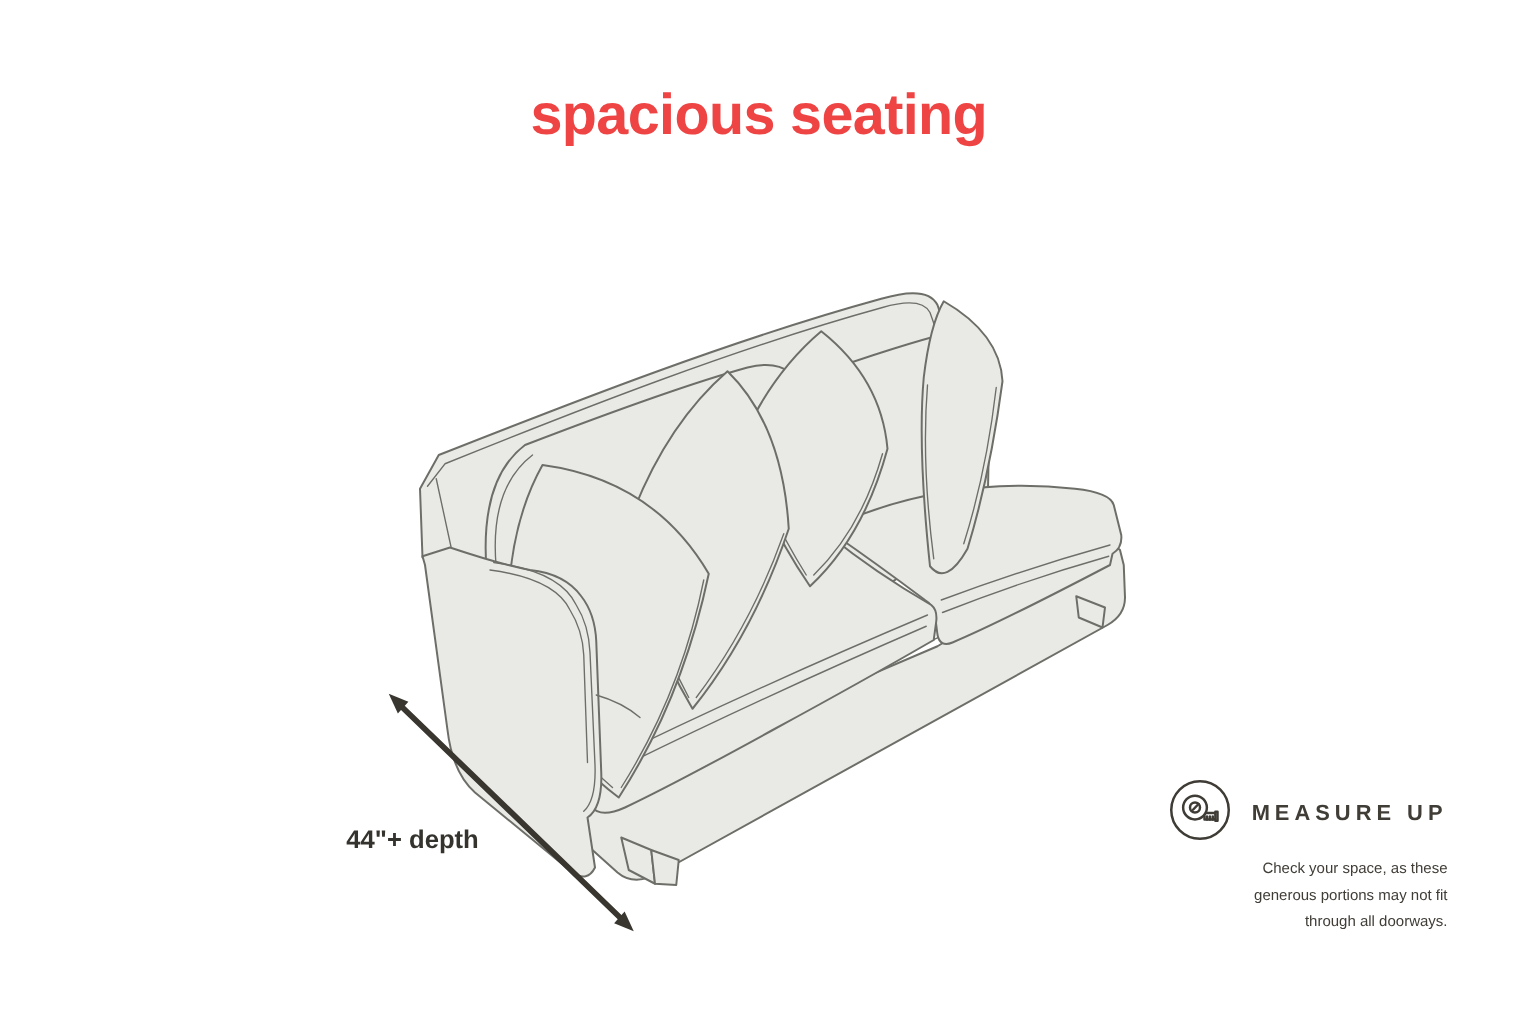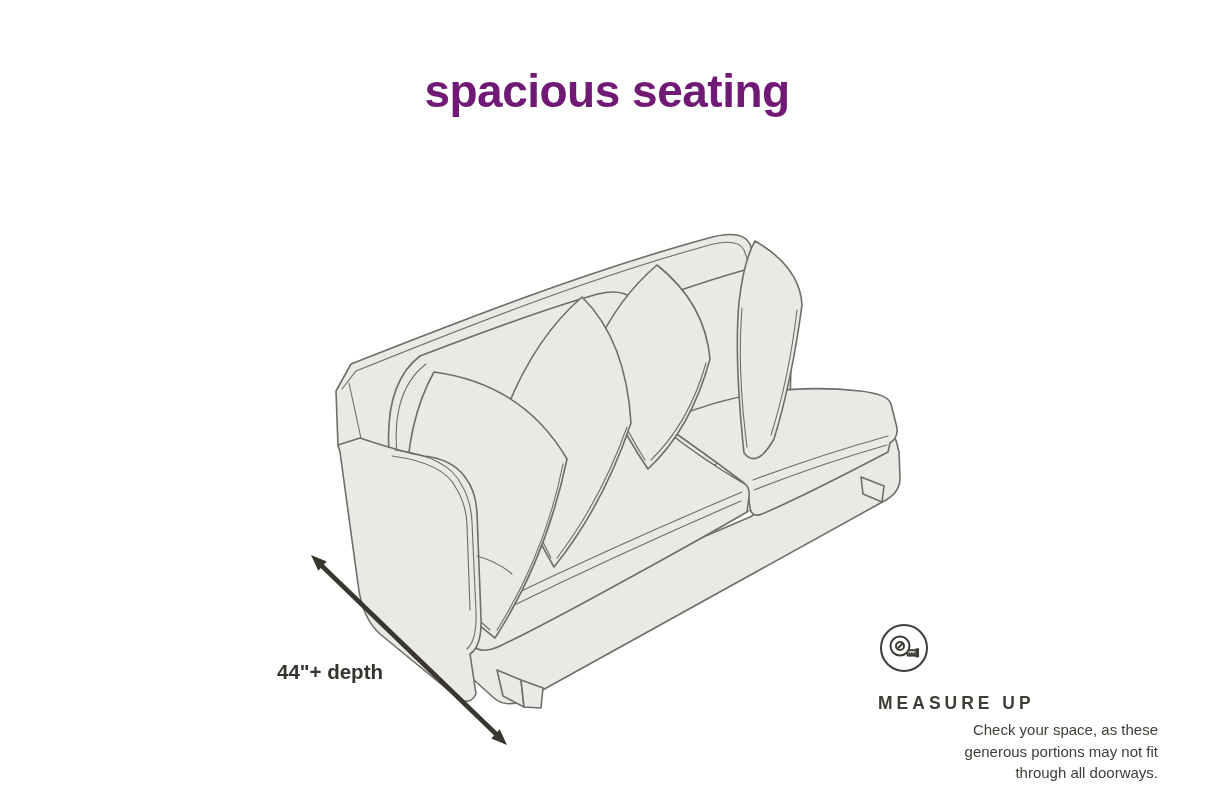--- a/index.html
+++ b/index.html
@@ -2,39 +2,39 @@
 <html><head>
 <meta charset="utf-8">
 <style>
   html,body{margin:0;padding:0;background:#ffffff;}
   .canvas{
     position:relative;width:1214px;height:810px;background:#ffffff;
     font-family:"Liberation Sans", sans-serif;overflow:hidden;
   }
   .title{
     position:absolute;top:64px;left:0;width:100%;text-align:center;
-    font-size:46px;font-weight:700;color:#701a75;letter-spacing:-0.5px;
+    font-size:46px;font-weight:700;color:#ef4444;letter-spacing:-0.5px;
   }
   .desc{
     position:absolute;top:143px;left:0;width:100%;text-align:center;
     font-size:21px;line-height:30px;color:#413e38;white-space:pre-line;
   }
   .sofa-wrap{position:absolute;left:330px;top:225px;width:610px;height:500px;}
   .arrow-wrap{position:absolute;left:298px;top:543px;width:222px;height:218px;}
   .dim-label{
     position:absolute;left:277px;top:660px;
     font-size:20.5px;font-weight:700;color:#35332d;letter-spacing:0px;
   }
   .measure{position:absolute;top:622px;right:56px;width:280px;}
-  .measure-head{display:flex;justify-content:flex-end;gap:15px;flex-direction:column;}
+  .measure-head{display:flex;align-items:center;justify-content:flex-end;gap:15px;}
   .measure-title{
     font-size:17.5px;font-weight:700;letter-spacing:4px;color:#403d37;white-space:nowrap;
   }
   .measure-note{
-    margin-top:5px;font-size:15px;line-height:21.5px;color:#403d37;
+    margin-top:5px;font-size:12px;line-height:21.5px;color:#403d37;
     text-align:right;white-space:pre-line;
   }
   .lineart{stroke:#6e6e69;fill:#e9e9e6;stroke-width:1.6;stroke-linejoin:round;}
   .lineart-thin{stroke:#6e6e69;fill:none;stroke-width:1.1;stroke-linecap:round;}
   .arrow-stroke{stroke:#39362f;stroke-width:4.6;stroke-linecap:round;}
   .arrow-head{fill:#39362f;stroke:none;}
   .icon-stroke{fill:none;stroke:#3f3c36;stroke-width:2;stroke-linecap:round;stroke-linejoin:round;}
 </style>
 </head>
 <body>

